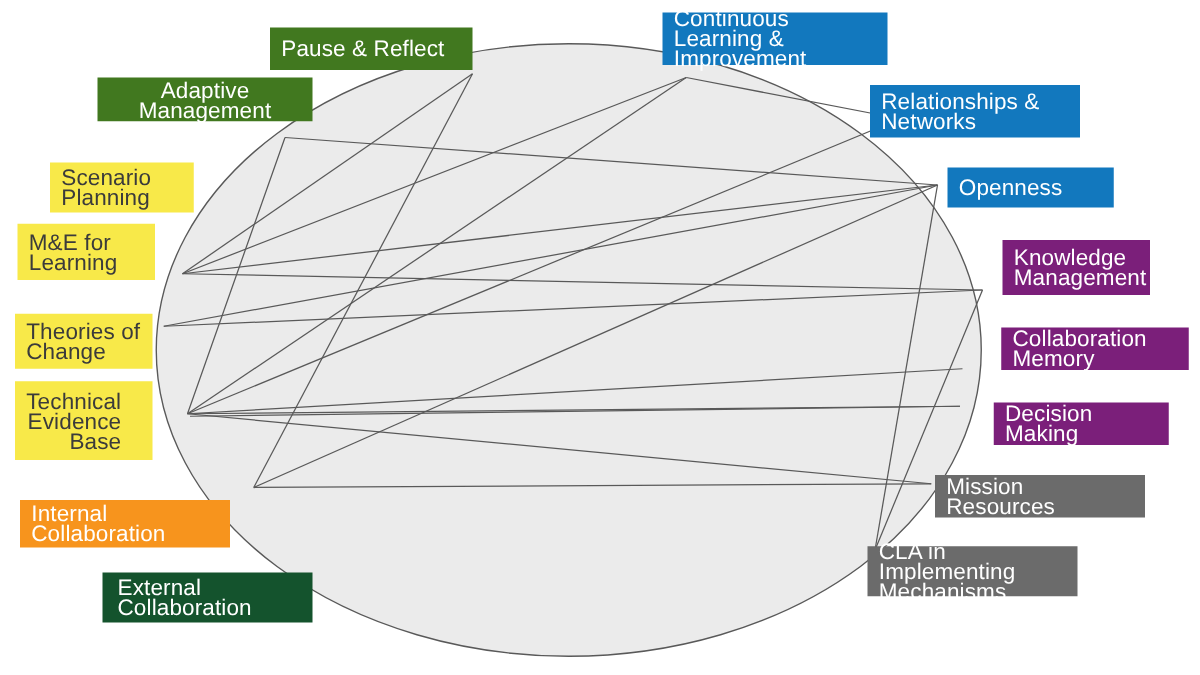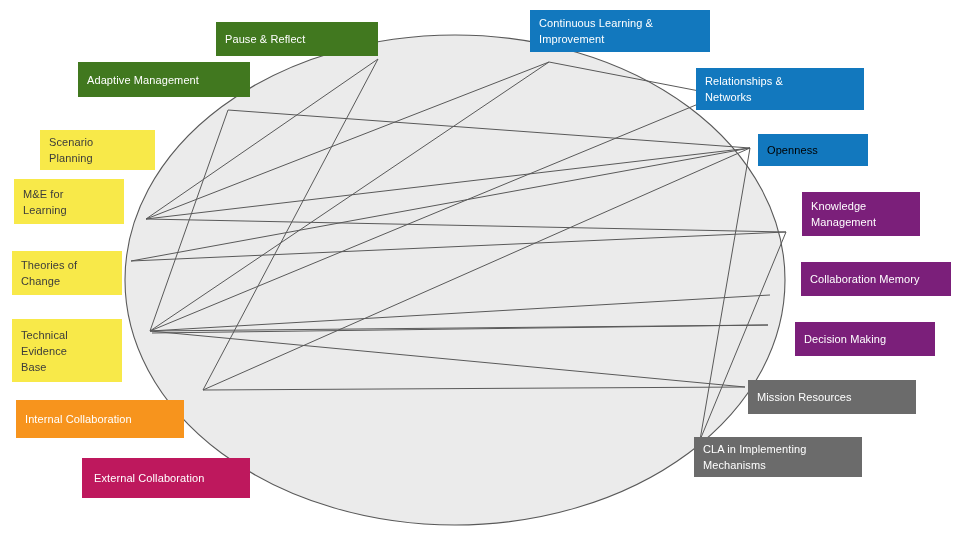--- a/index.html
+++ b/index.html
@@ -25,21 +25,21 @@
     left: 0; top: 0;
     width: 960px;
     height: 540px;
   }
   .node-label {
     position: absolute;
     box-sizing: border-box;
     display: flex;
     align-items: center;
     padding: 6px 9px;
-    font-size: 11px;
+    font-size: 18px;
     line-height: 16px;
     letter-spacing: 0.1px;
     white-space: pre-line;
     color: #ffffff;
   }
   .node-label.dark-text {
     color: #3b3b3b;
   }
 </style>
 </head>
@@ -75,30 +75,30 @@
 
   <div id="label-layer">
       <div class="node-label" style="left: 216px; top: 22px; width: 162px; height: 34px; background: rgb(65, 120, 31); color: rgb(255, 255, 255);"><span>Pause &amp; Reflect</span></div>
       <div class="node-label" style="left: 78px; top: 62px; width: 172px; height: 35px; background: rgb(65, 120, 31); color: rgb(255, 255, 255); text-align: center;"><span>Adaptive Management</span></div>
       <div class="node-label dark-text" style="left: 40px; top: 130px; width: 115px; height: 40px; background: rgb(248, 233, 73); color: rgb(59, 59, 59);"><span>Scenario
 Planning</span></div>
       <div class="node-label dark-text" style="left: 14px; top: 179px; width: 110px; height: 45px; background: rgb(248, 233, 73); color: rgb(59, 59, 59);"><span>M&amp;E for
 Learning</span></div>
       <div class="node-label dark-text" style="left: 12px; top: 251px; width: 110px; height: 44px; background: rgb(248, 233, 73); color: rgb(59, 59, 59);"><span>Theories of
 Change</span></div>
-      <div class="node-label dark-text" style="left: 12px; top: 319px; width: 110px; height: 63px; background: rgb(248, 233, 73); color: rgb(59, 59, 59);"><span>Technical
+      <div class="node-label dark-text" style="left: 12px; top: 305px; width: 110px; height: 63px; background: rgb(248, 233, 73); color: rgb(59, 59, 59); text-align: right;"><span>Technical
 Evidence
 Base</span></div>
       <div class="node-label" style="left: 16px; top: 400px; width: 168px; height: 38px; background: rgb(247, 148, 29); color: rgb(255, 255, 255);"><span>Internal Collaboration</span></div>
-      <div class="node-label" style="left: 82px; top: 458px; width: 168px; height: 40px; background: #be185d; color: rgb(255, 255, 255); padding-left: 12px;"><span>External Collaboration</span></div>
+      <div class="node-label" style="left: 82px; top: 458px; width: 168px; height: 40px; background: #14532d; color: rgb(255, 255, 255); padding-left: 12px;"><span>External Collaboration</span></div>
       <div class="node-label" style="left: 530px; top: 10px; width: 180px; height: 42px; background: rgb(18, 120, 190); color: rgb(255, 255, 255);"><span>Continuous Learning &amp;
 Improvement</span></div>
       <div class="node-label" style="left: 684px; top: 68px; width: 168px; height: 42px; background: rgb(18, 120, 190); color: rgb(255, 255, 255); margin-left: 12px;"><span>Relationships &amp;
 Networks</span></div>
-      <div class="node-label" style="left: 758px; top: 134px; width: 110px; height: 32px; background: rgb(18, 120, 190); color: #000000;"><span>Openness</span></div>
+      <div class="node-label" style="left: 758px; top: 134px; width: 133px; height: 32px; background: rgb(18, 120, 190); color: #ffffff;"><span>Openness</span></div>
       <div class="node-label" style="left: 802px; top: 192px; width: 118px; height: 44px; background: rgb(123, 31, 122); color: rgb(255, 255, 255);"><span>Knowledge
 Management</span></div>
       <div class="node-label" style="left: 801px; top: 262px; width: 150px; height: 34px; background: rgb(123, 31, 122); color: rgb(255, 255, 255);"><span>Collaboration Memory</span></div>
       <div class="node-label" style="left: 795px; top: 322px; width: 140px; height: 34px; background: rgb(123, 31, 122); color: rgb(255, 255, 255);"><span>Decision Making</span></div>
       <div class="node-label" style="left: 748px; top: 380px; width: 168px; height: 34px; background: rgb(107, 107, 107); color: rgb(255, 255, 255);"><span>Mission Resources</span></div>
       <div class="node-label" style="left: 694px; top: 437px; width: 168px; height: 40px; background: rgb(107, 107, 107); color: rgb(255, 255, 255);"><span>CLA in Implementing
 Mechanisms</span></div>
     </div>
 
 </div>

